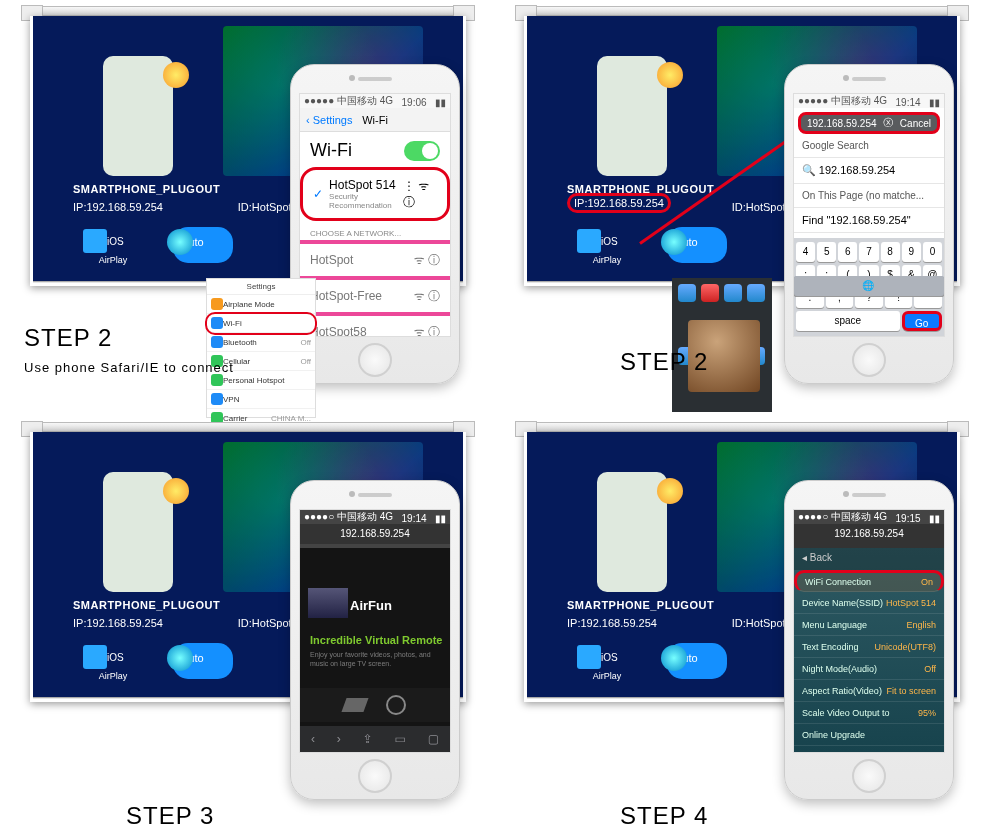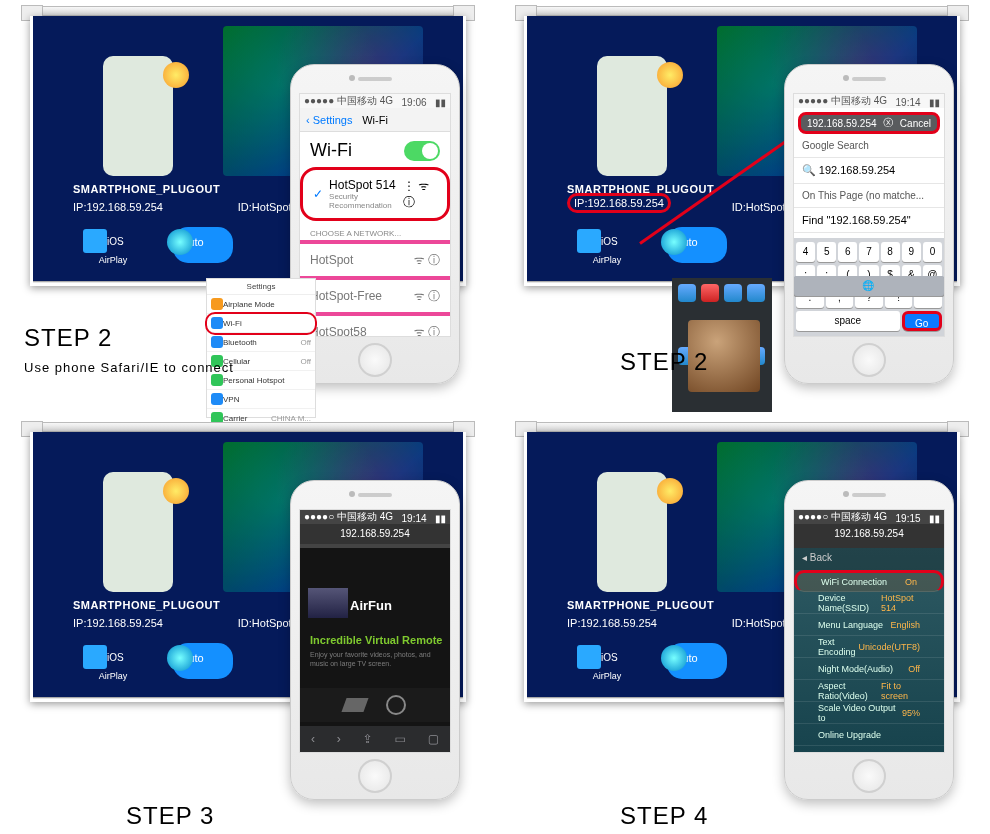--- a/index.html
+++ b/index.html
@@ -86,21 +86,21 @@
   .dark .desc{position:absolute;top:102px;left:10px;right:10px;color:#7d7d7d;font-size:7px;line-height:1.3;}
   .dark .btm{position:absolute;bottom:30px;left:0;right:0;height:34px;background:#1b1b1b;display:flex;justify-content:center;gap:20px;align-items:center;}
   .gear{width:20px;height:20px;border:2px solid #888;border-radius:50%;position:relative;}
   .slab{width:22px;height:14px;background:#666;transform:skewX(-20deg);}
   .tabbar{position:absolute;bottom:0;left:0;right:0;height:26px;background:#2b2c2e;display:flex;justify-content:space-around;align-items:center;color:#8e8e93;}
   .tabbar span{font-size:12px;}
 
   
   .cfg { position:absolute; top:38px; bottom:0; left:0; right:0; background:linear-gradient(#2e5a63,#17434d); }
   .cfg .back{height:22px;background:rgba(0,0,0,.25);color:#ccc;font-size:10px;padding:4px 8px;}
-  .cfg .row{height:22px;border-bottom:1px solid rgba(255,255,255,.1);display:flex;justify-content:space-between;align-items:center;padding:0 24px;font-size:9px;color:#dfe;}
+  .cfg .row{height:22px;border-bottom:1px solid rgba(255,255,255,.1);display:flex;justify-content:space-between;align-items:center;padding:0 8px;font-size:9px;color:#dfe;}
   .cfg .row .v{color:#ffb74a;}
   .cfg .row.hl{background:rgba(255,100,0,.12);}
 </style>
 </head>
 <body>
 
 <div class="grid">
 
   <div class="panel">
     <div class="screen-wrap">

